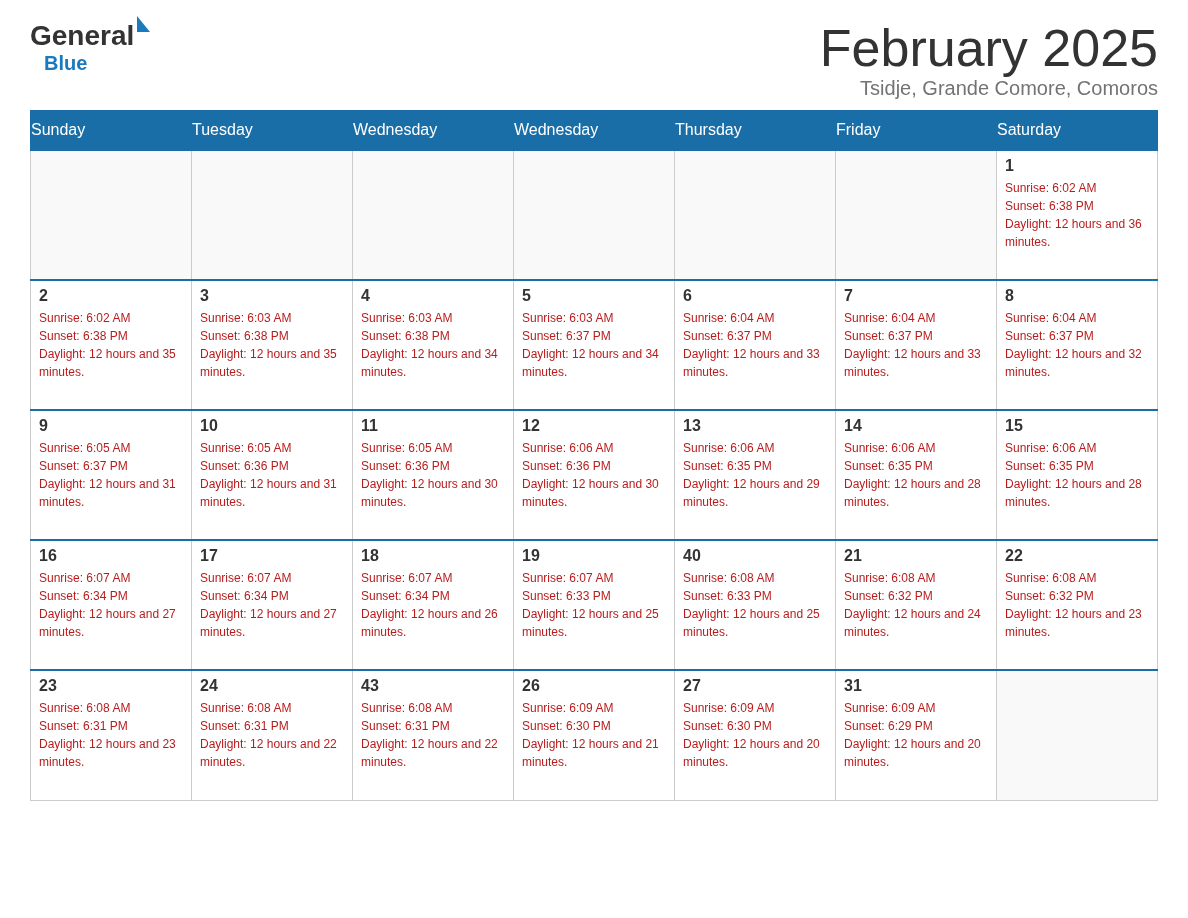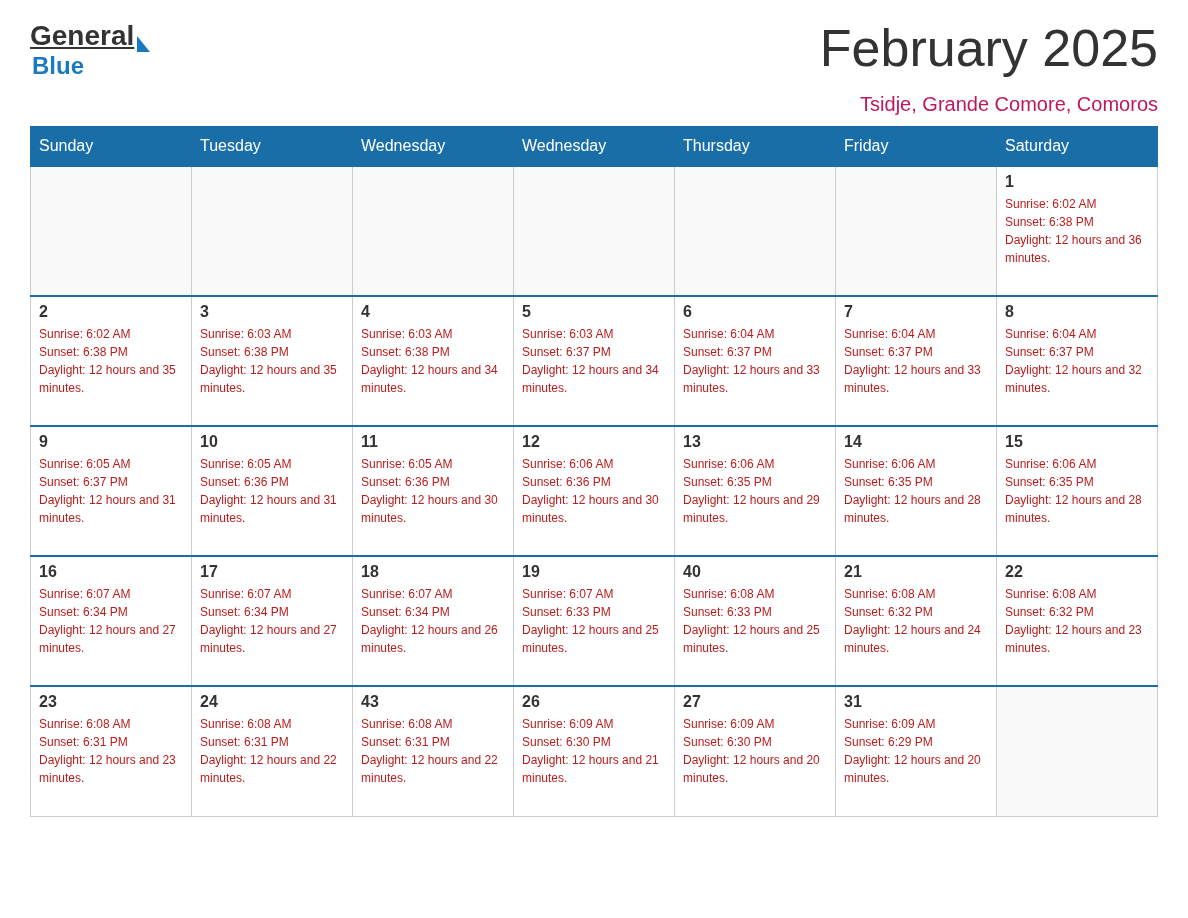--- a/index.html
+++ b/index.html
@@ -26,32 +26,32 @@
       text-align: right;
     }
     .month-title {
       font-size: 52px;
       font-weight: normal;
       color: #333;
       line-height: 1.1;
     }
     .subtitle {
       font-size: 20px;
-      color: #be185d;
-      margin-top: 16px;
+      color: #737373;
+      margin-top: 0;
     }
     .calendar {
       width: 100%;
       border-collapse: collapse;
       margin-top: 10px;
     }
     .calendar th {
       background-color: #1a6ea8;
       color: #fff;
-      padding: 10px 8px;
+      padding: 10px 0;
       text-align: left;
       font-size: 16px;
       font-weight: normal;
       border: 1px solid #1a6ea8;
     }
     .calendar td {
       border: 1px solid #ccc;
       vertical-align: top;
       padding: 6px 8px;
       width: calc(100% / 7);
@@ -74,43 +74,42 @@
     .day-info {
       font-size: 12px;
       color: #b91c1c;
       line-height: 1.5;
     }
     .empty-cell {
       background: #f9f9f9;
     }
     .logo-row {
       display: flex;
-      align-items: flex-end;
-      text-decoration: underline;
+      align-items: flex-start;
     }
     .logo-text-general {
       font-size: 28px;
       font-weight: bold;
       color: #333;
     }
     .logo-arrow {
       display: inline-block;
       width: 0;
       height: 0;
       border-style: solid;
       border-width: 16px 0 0 13px;
       border-color: transparent transparent transparent #1a7abf;
       margin-left: 3px;
       margin-top: -4px;
     }
     .logo-text-blue {
-      font-size: 24px;
+      font-size: 20px;
       font-weight: bold;
       color: #1a7abf;
-      margin-left: 2px;
+      margin-left: 14px;
     }
   </style>
 </head>
 <body>
 
 <div class="header">
   <div class="logo">
     <div class="logo-row">
       <span class="logo-text-general">General</span>
       <span class="logo-arrow"></span>

